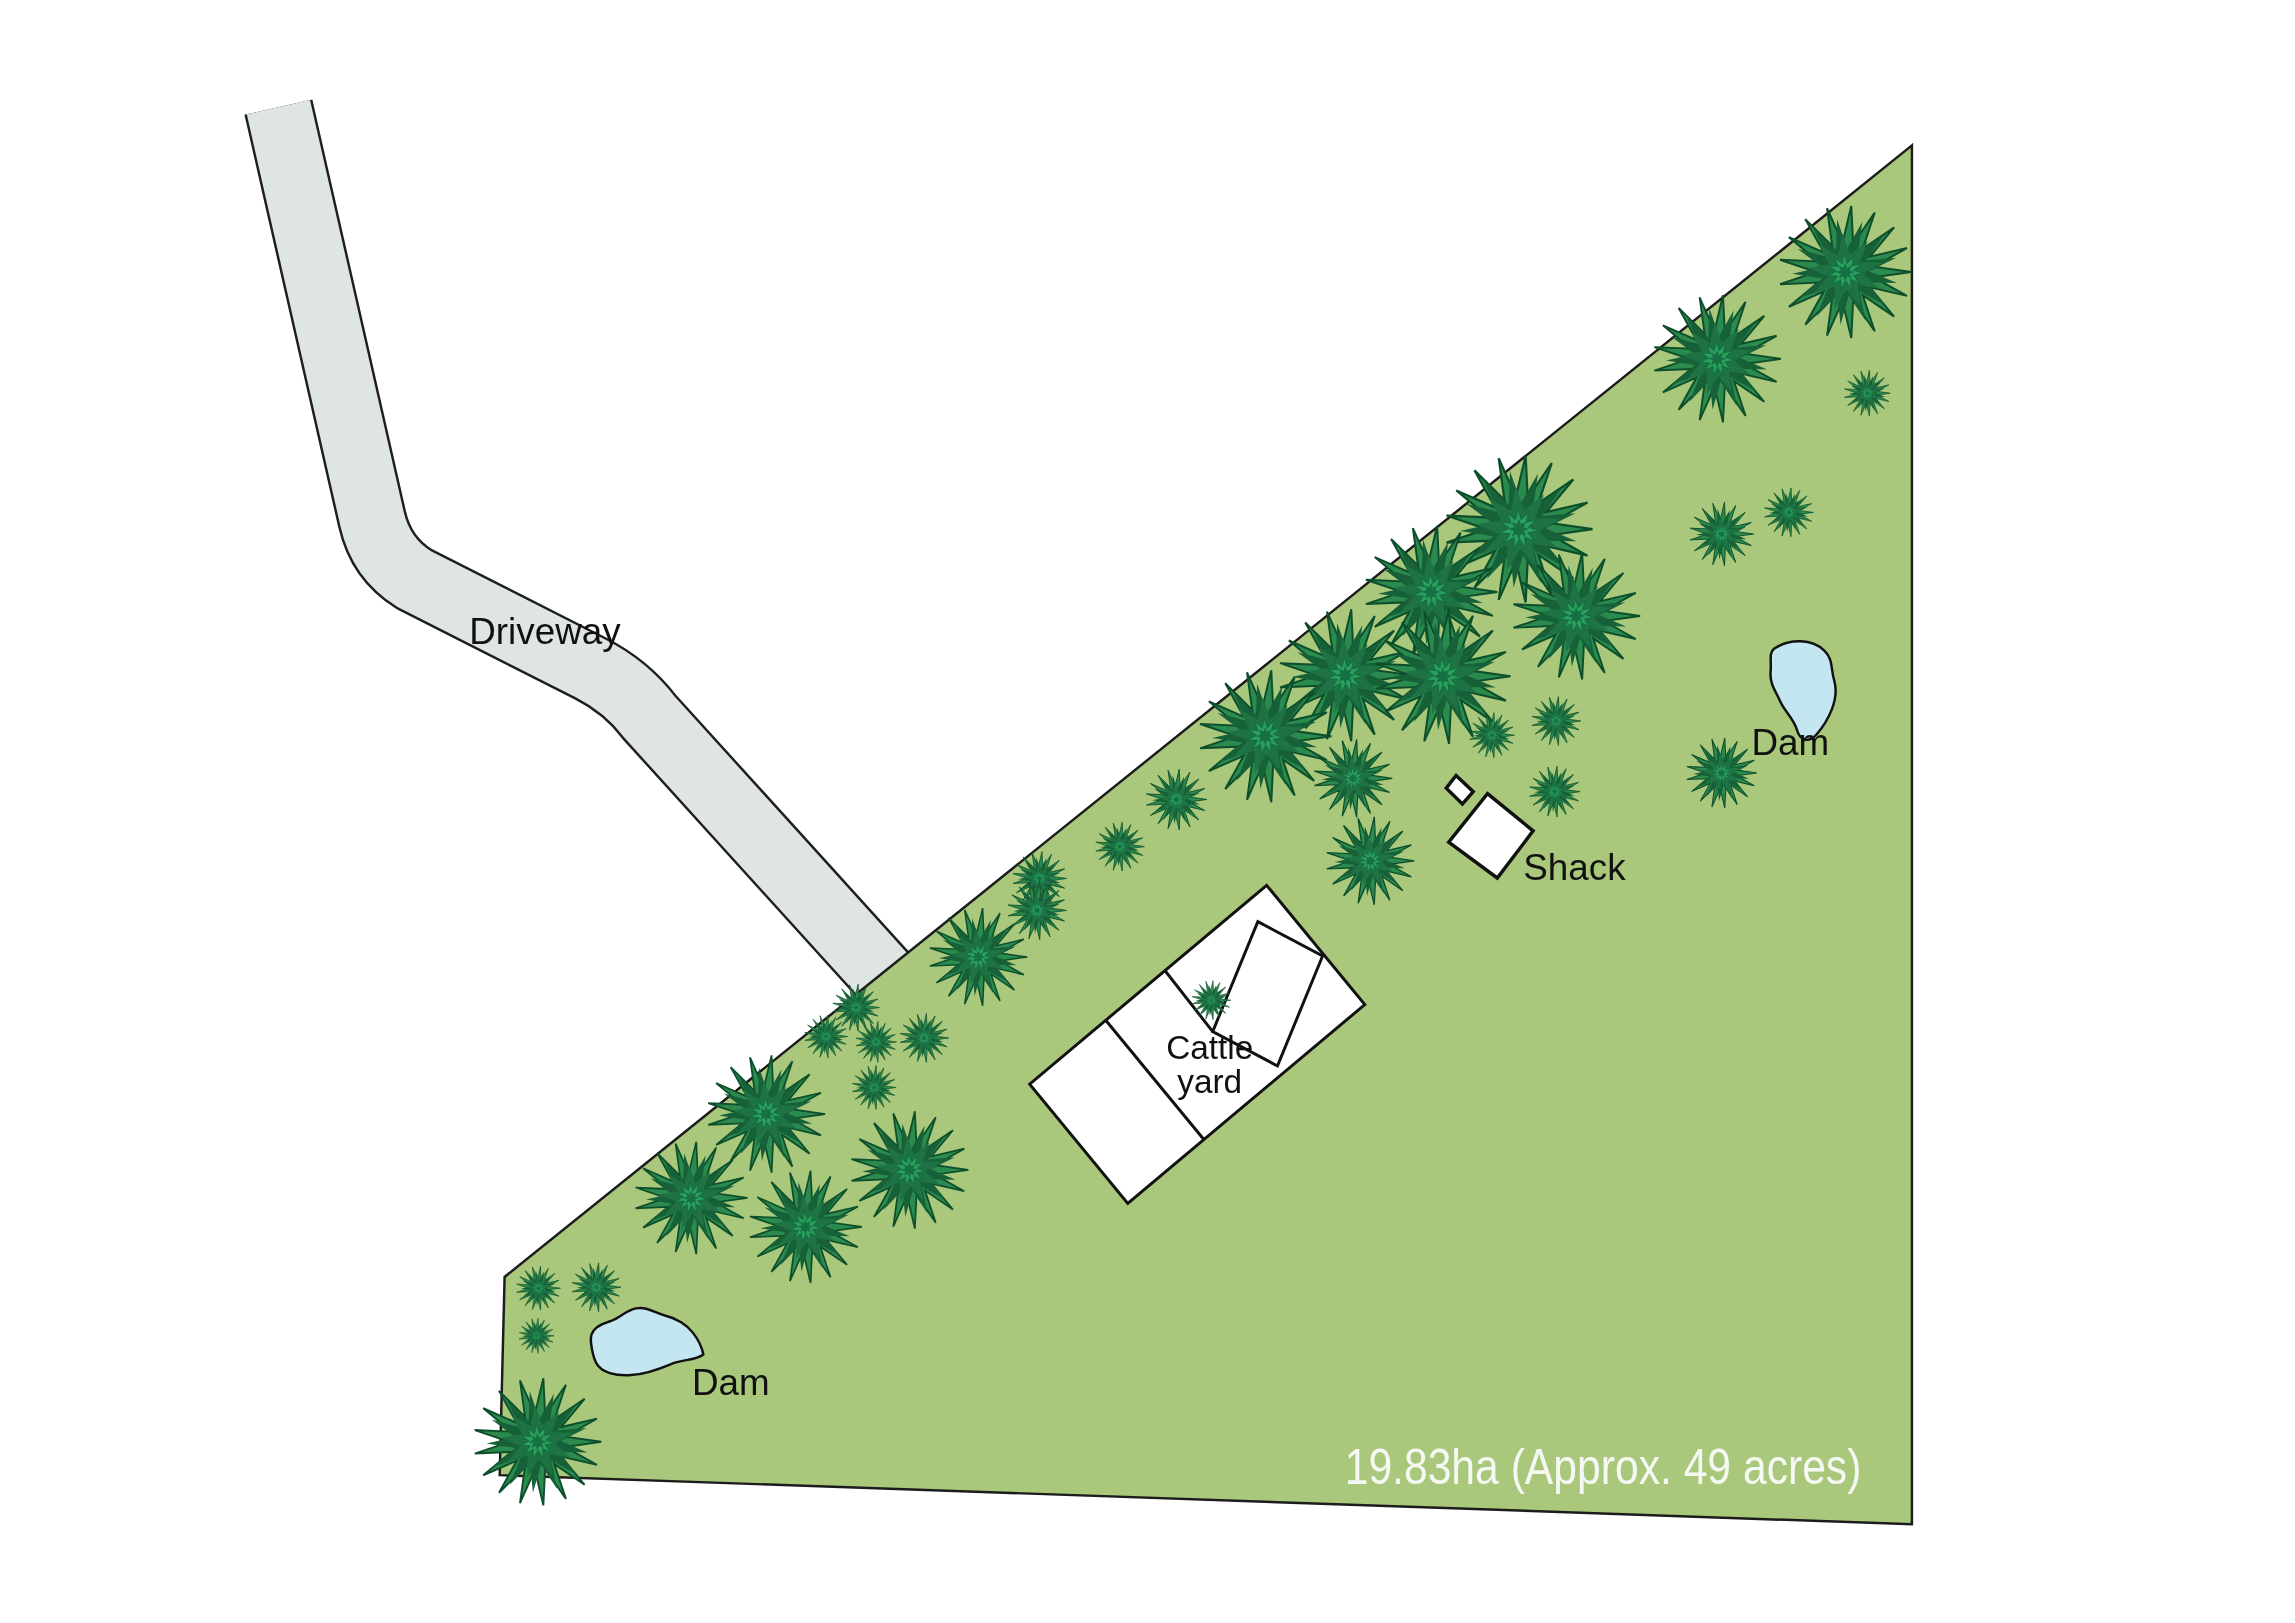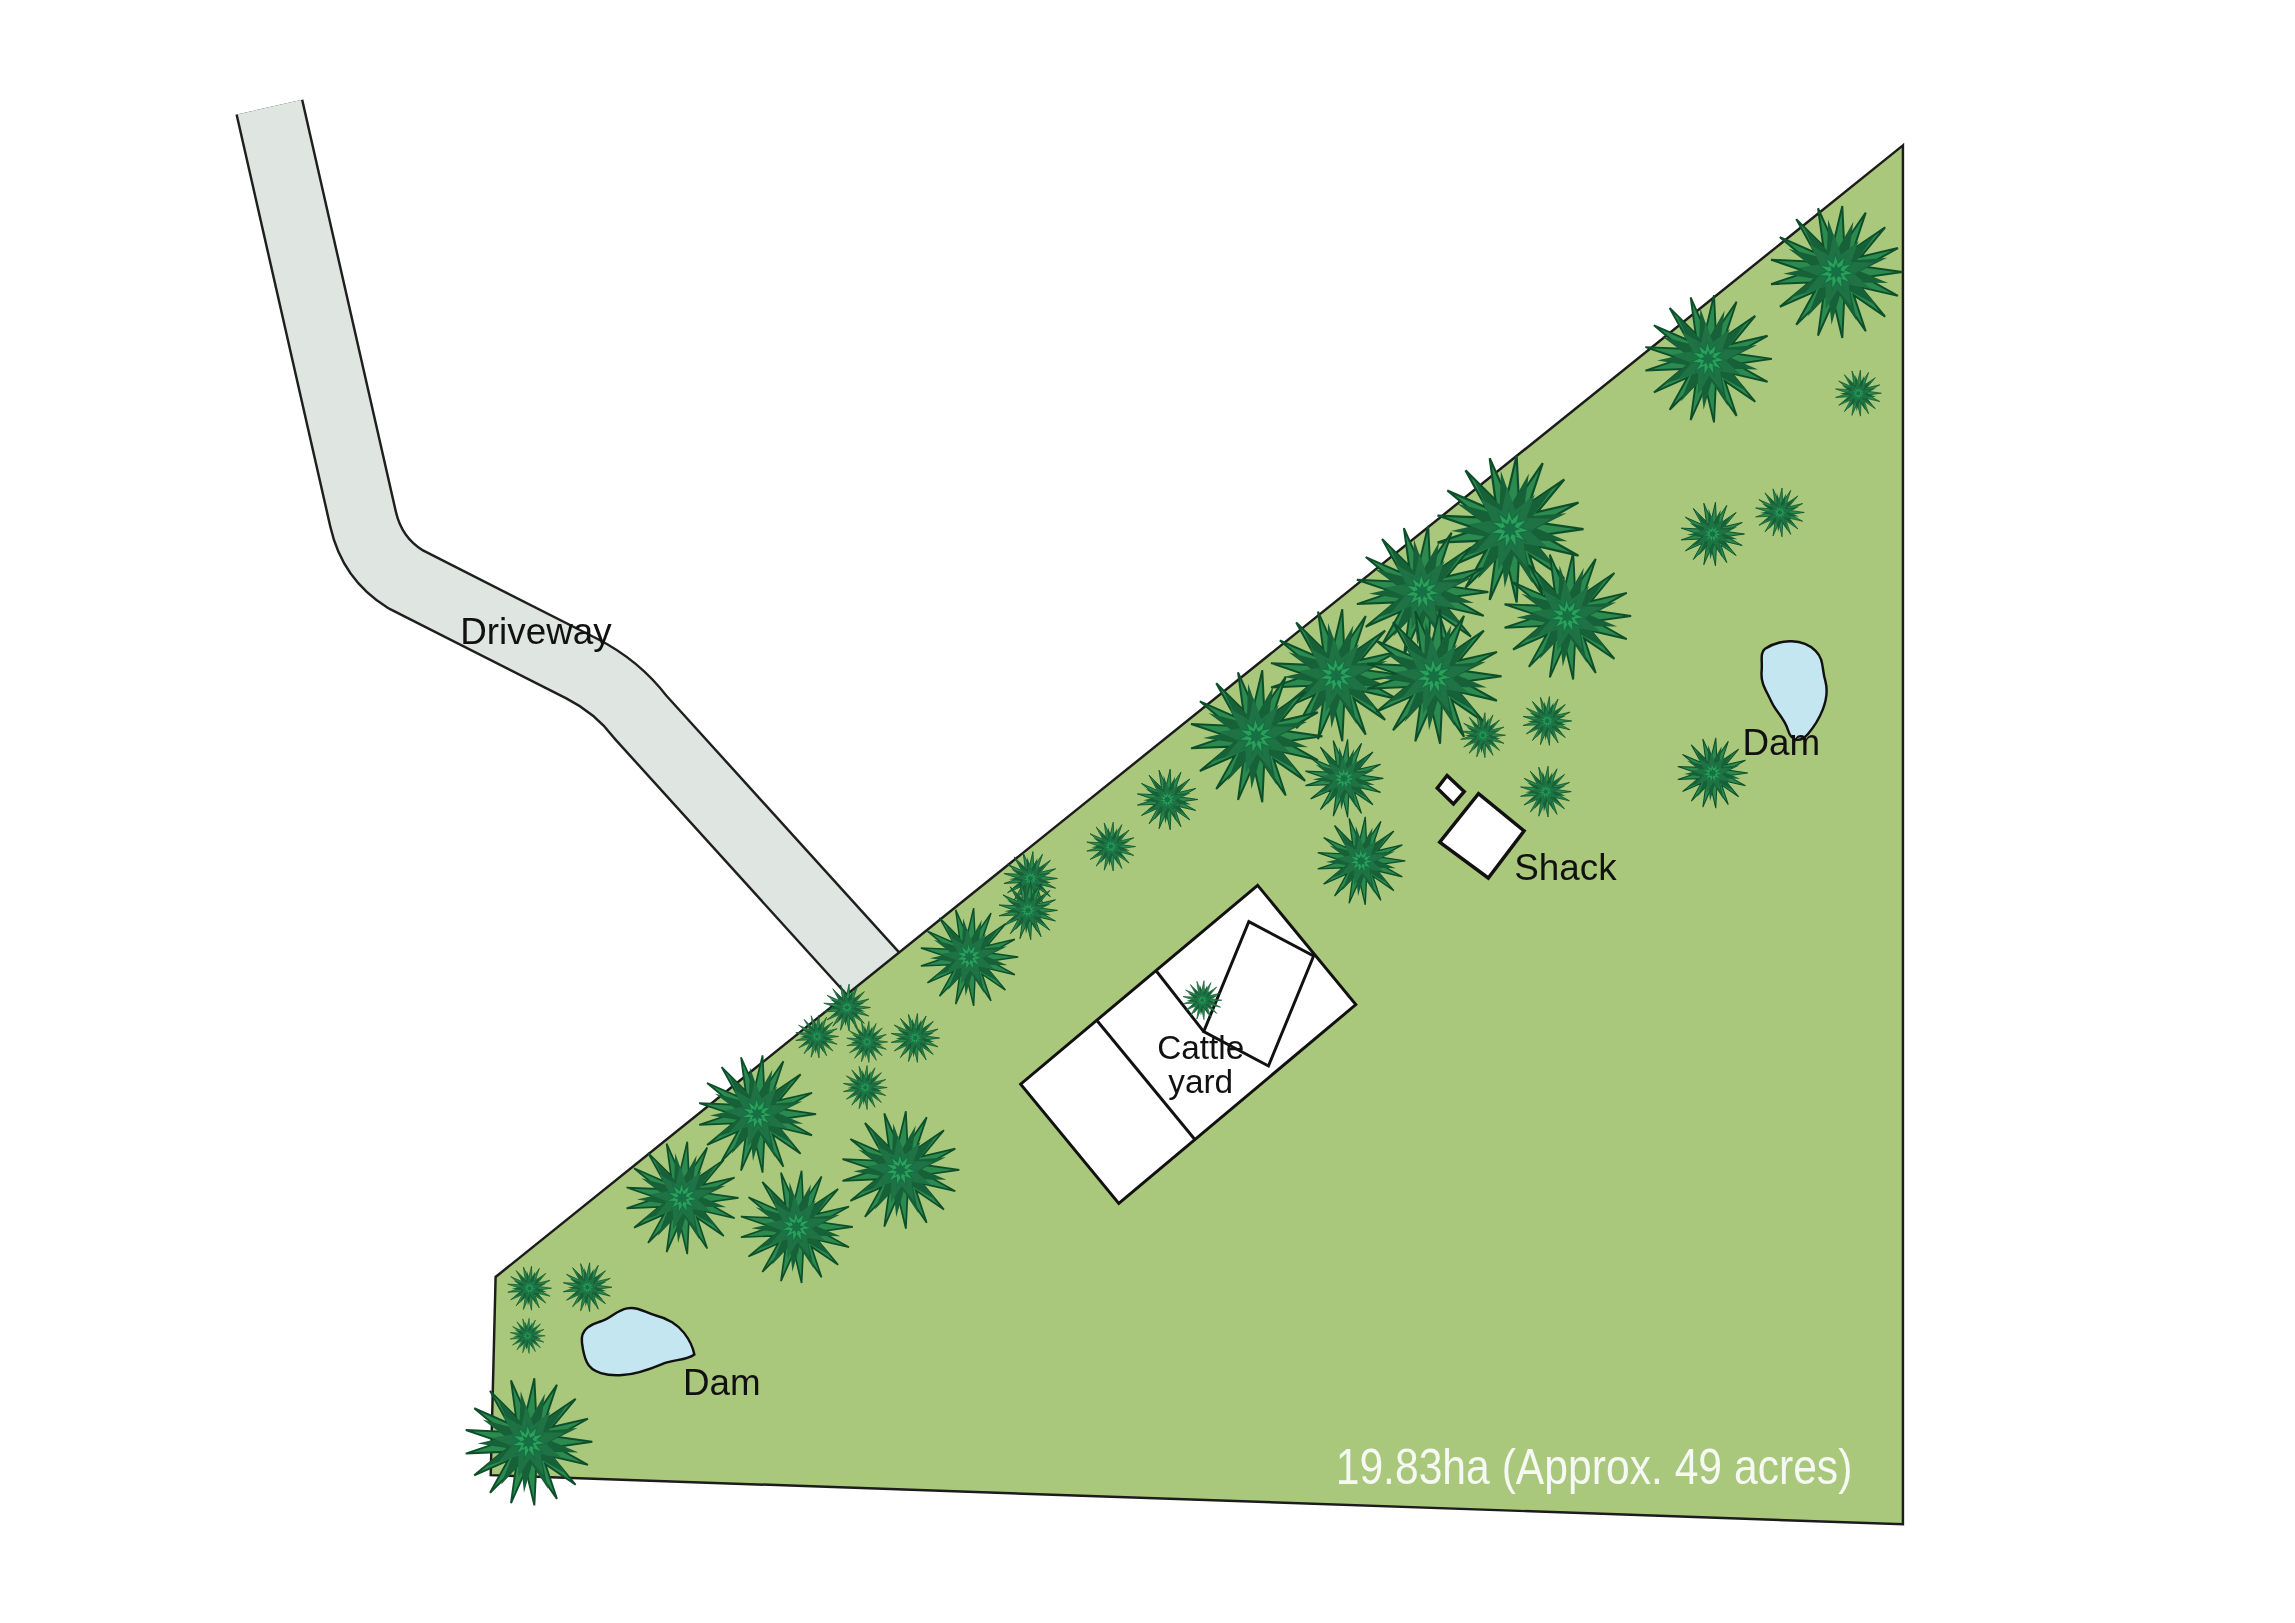--- a/index.html
+++ b/index.html
@@ -1,17 +1,17 @@
 <!DOCTYPE html>
 <html style="font-size:7.9px"><head>
 <meta charset="utf-8">
 <style>
   html,body{margin:0;padding:0;background:#ffffff;}
   body{font-family:"Liberation Sans",sans-serif;}
-  #stage{position:relative;width:2093px;height:1623px;background:#ffffff;overflow:hidden;}
+  #stage{position:relative;width:2093px;height:1623px;background:#ffffff;overflow:hidden;margin-left:9px;}
   svg{display:block;}
   text{user-select:none;}
   .label{fill:#111111;font-family:"Liberation Sans",sans-serif;}
   .area-label{fill:#f6f8f3;font-family:"Liberation Sans",sans-serif;}
 </style>
 </head>
 <body>
 
 <div id="stage">
 <svg id="map" viewBox="0 0 4677 3307" width="2295" height="1623" xmlns="http://www.w3.org/2000/svg">

